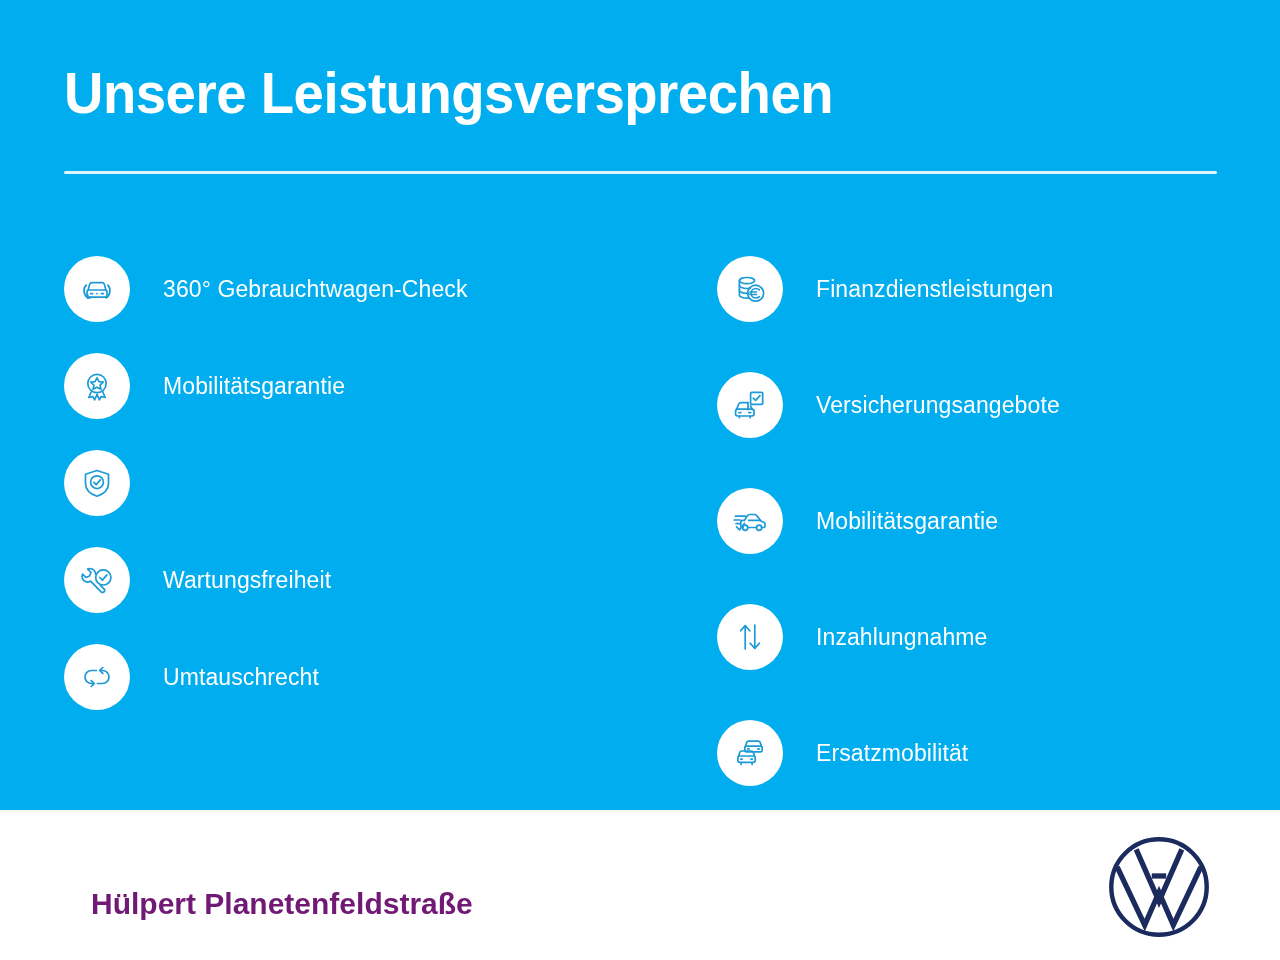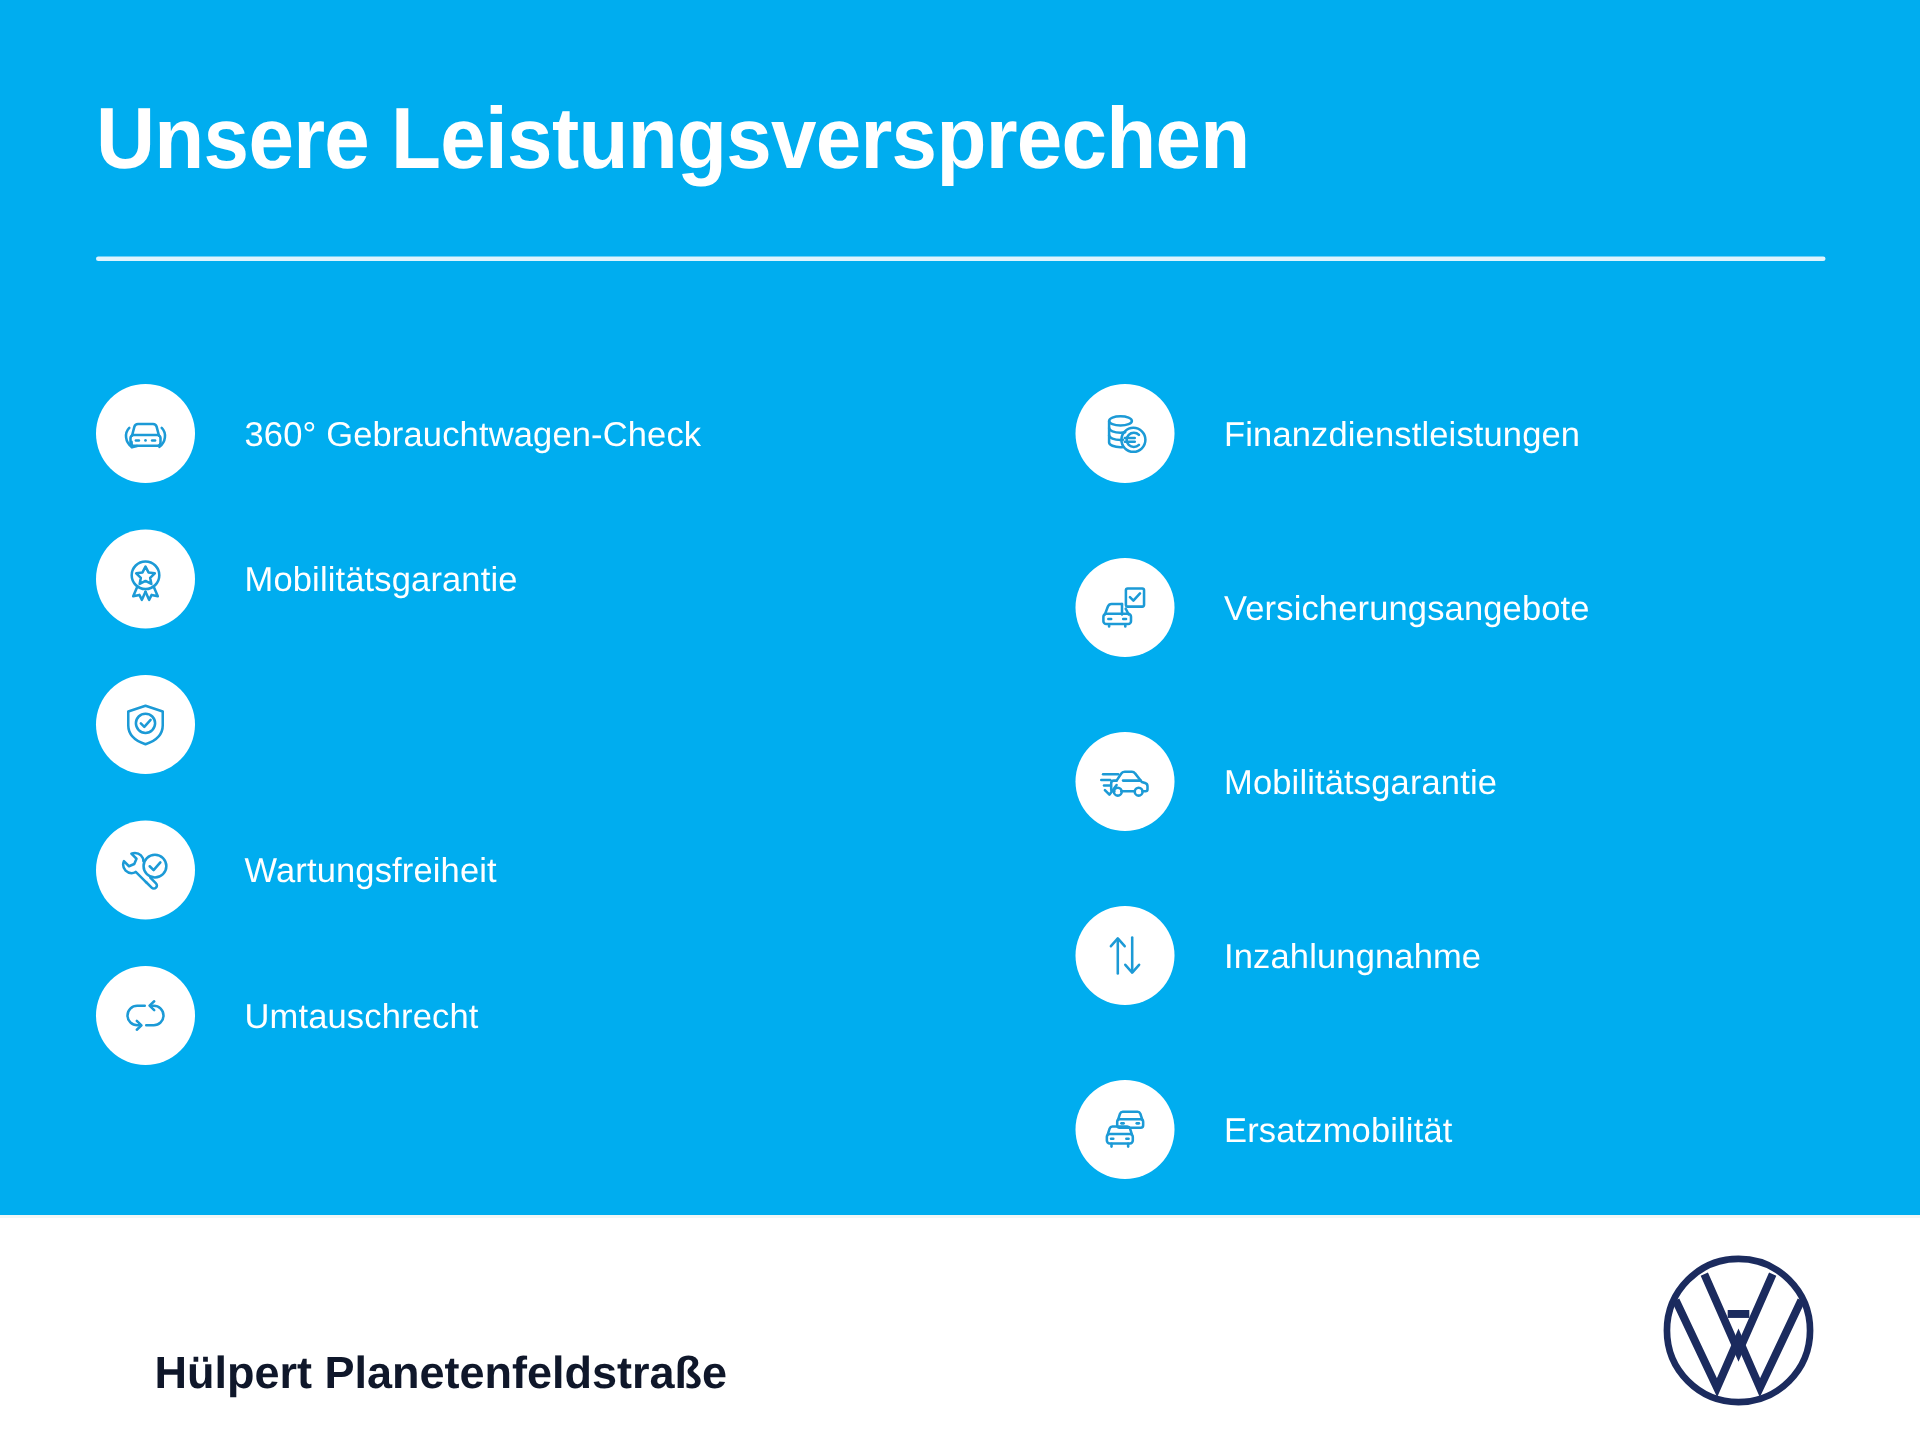--- a/index.html
+++ b/index.html
@@ -134,22 +134,22 @@
     background: #ffffff;
     border-top: 2px solid #f2f7f6;
     box-sizing: border-box;
     flex: 1 1 auto;
   }
 
   .footer-dealer {
     position: absolute;
     left: 91px;
     top: 74px;
-    margin: 12px;
-    color: #0f172a;
+    margin: 0;
+    color: #701a75;
     font-size: 30px;
     font-weight: 700;
     letter-spacing: 0px;
     line-height: 36px;
     white-space: nowrap;
     font-family: "Liberation Sans", "DejaVu Sans", sans-serif;
   }
 
   .footer-logo {
     position: absolute;

